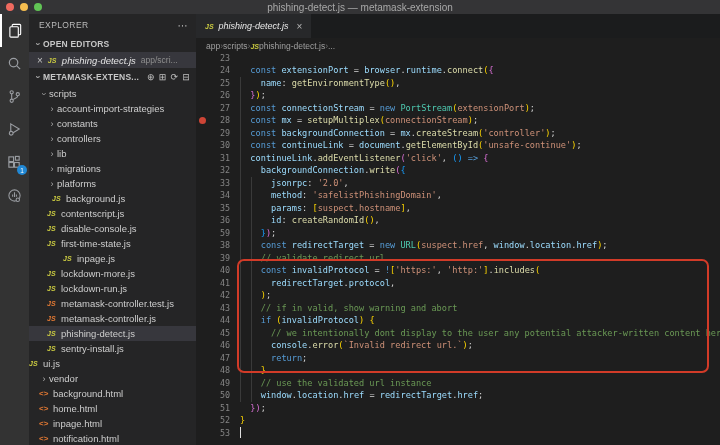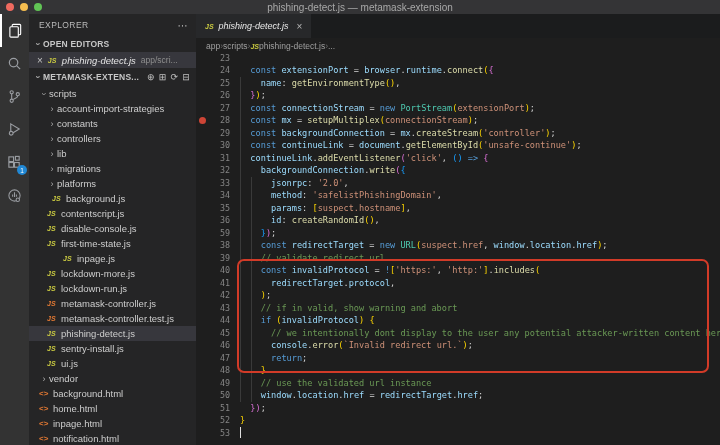--- a/index.html
+++ b/index.html
@@ -224,35 +224,35 @@
           <div class="trow" style="padding-left: 18px;">
             <span class="jsb">JS</span>
             <span class="tlabel">lockdown-more.js</span>
           </div>
           <div class="trow" style="padding-left: 18px;">
             <span class="jsb">JS</span>
             <span class="tlabel">lockdown-run.js</span>
           </div>
           <div class="trow" style="padding-left: 18px;">
             <span class="jsb orange">JS</span>
+            <span class="tlabel">metamask-controller.test.js</span>
+          </div>
+          <div class="trow" style="padding-left: 18px;">
+            <span class="jsb orange">JS</span>
             <span class="tlabel">metamask-controller.js</span>
           </div>
-          <div class="trow" style="padding-left: 18px;">
-            <span class="jsb orange">JS</span>
-            <span class="tlabel">metamask-controller.test.js</span>
-          </div>
           <div class="trow sel" style="padding-left: 18px;">
             <span class="jsb">JS</span>
             <span class="tlabel">phishing-detect.js</span>
           </div>
           <div class="trow" style="padding-left: 18px;">
             <span class="jsb">JS</span>
             <span class="tlabel">sentry-install.js</span>
           </div>
-          <div class="trow" style="padding-left: 18px;">
+          <div class="trow" style="">
             <span class="jsb">JS</span>
             <span class="tlabel">ui.js</span>
           </div>
           <div class="trow" style="padding-left: 10px;">
             <span class="chev">›</span>
             <span class="tlabel">vendor</span>
           </div>
           <div class="trow" style="padding-left: 10px;">
             <span class="htmlb">&lt;&gt;</span>
             <span class="tlabel">background.html</span>

